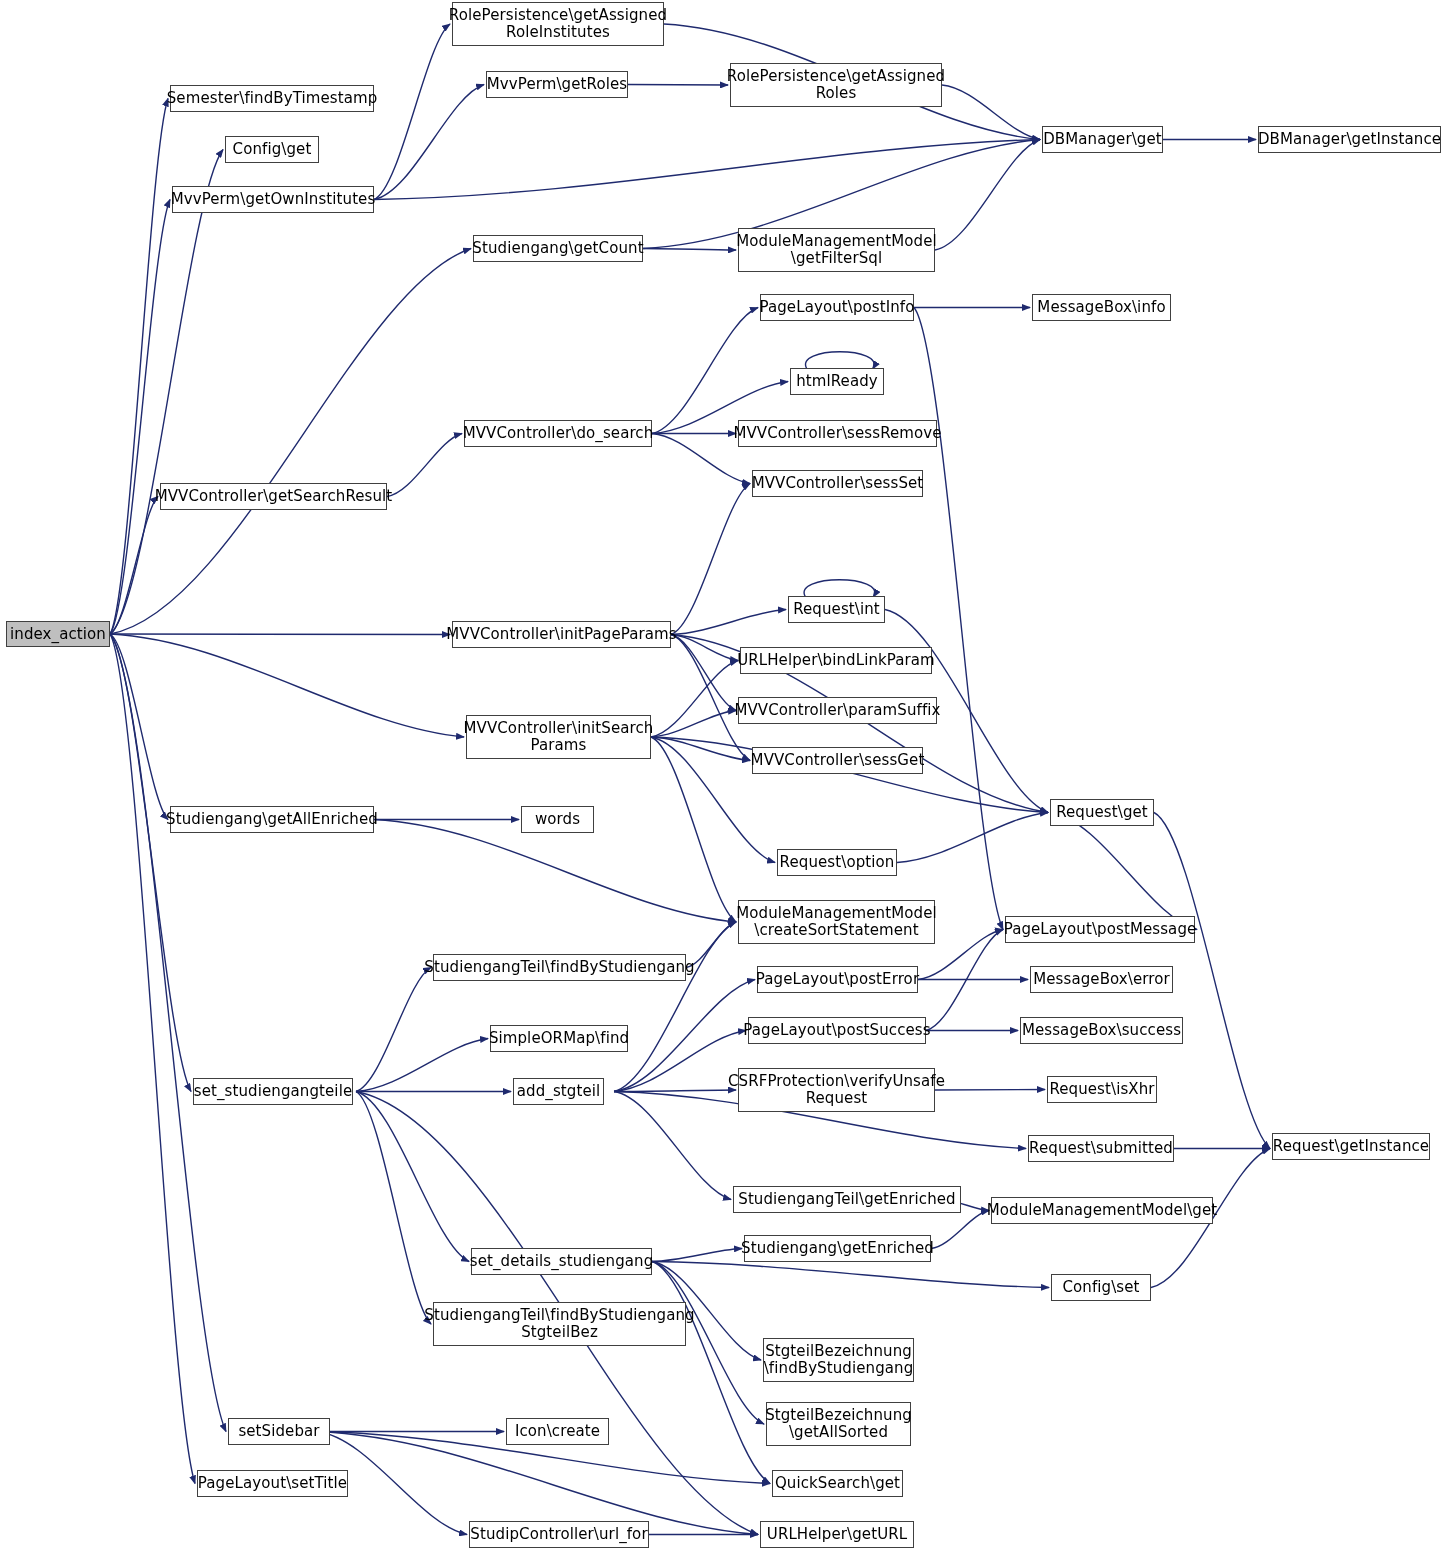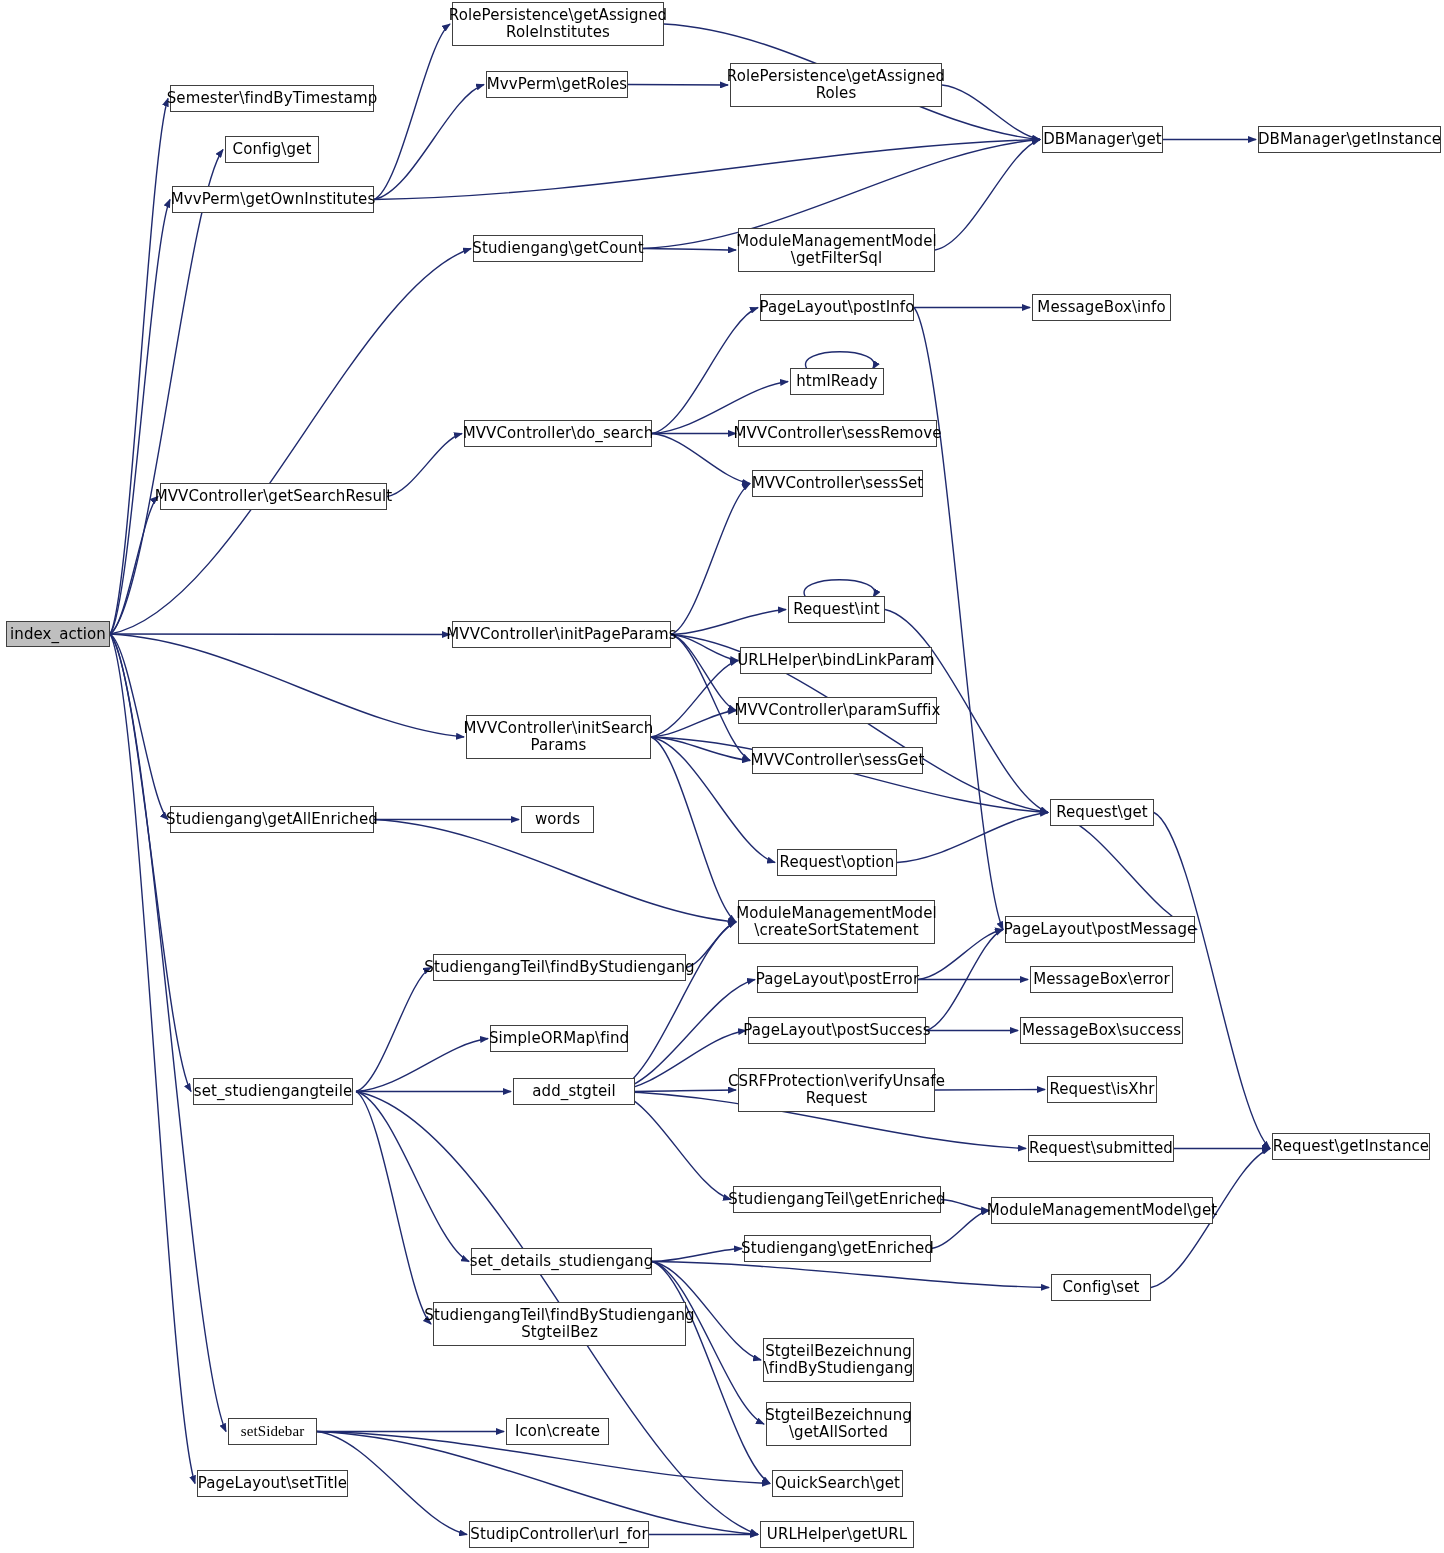--- a/index.html
+++ b/index.html
@@ -175,37 +175,37 @@
       <div class="node" style="left: 738px; top: 900px; width: 197px; height: 44px;"><span class="lbl">ModuleManagementModel
 \createSortStatement</span></div>
       <div class="node" style="left: 1005px; top: 916px; width: 190px; height: 27px;"><span class="lbl">PageLayout\postMessage</span></div>
       <div class="node" style="left: 433px; top: 954px; width: 253px; height: 27px;"><span class="lbl">StudiengangTeil\findByStudiengang</span></div>
       <div class="node" style="left: 757px; top: 966px; width: 161px; height: 27px;"><span class="lbl">PageLayout\postError</span></div>
       <div class="node" style="left: 1030px; top: 966px; width: 143px; height: 27px;"><span class="lbl">MessageBox\error</span></div>
       <div class="node" style="left: 490px; top: 1025px; width: 138px; height: 27px;"><span class="lbl">SimpleORMap\find</span></div>
       <div class="node" style="left: 748px; top: 1017px; width: 178px; height: 27px;"><span class="lbl">PageLayout\postSuccess</span></div>
       <div class="node" style="left: 1020px; top: 1017px; width: 163px; height: 27px;"><span class="lbl">MessageBox\success</span></div>
       <div class="node" style="left: 193px; top: 1078px; width: 160px; height: 27px;"><span class="lbl">set_studiengangteile</span></div>
-      <div class="node" style="left: 513px; top: 1078px; width: 122px; height: 27px;"><span class="lbl">add_stgteil</span></div>
+      <div class="node" style="left: 513px; top: 1078px; width: 91px; height: 27px;"><span class="lbl">add_stgteil</span></div>
       <div class="node" style="left: 738px; top: 1068px; width: 197px; height: 44px;"><span class="lbl">CSRFProtection\verifyUnsafe
 Request</span></div>
       <div class="node" style="left: 1047px; top: 1076px; width: 110px; height: 27px;"><span class="lbl">Request\isXhr</span></div>
       <div class="node" style="left: 1028px; top: 1135px; width: 146px; height: 27px;"><span class="lbl">Request\submitted</span></div>
       <div class="node" style="left: 1272px; top: 1133px; width: 158px; height: 27px;"><span class="lbl">Request\getInstance</span></div>
-      <div class="node" style="left: 733px; top: 1186px; width: 208px; height: 27px;"><span class="lbl">StudiengangTeil\getEnriched</span></div>
+      <div class="node" style="left: 733px; top: 1186px; width: 228px; height: 27px;"><span class="lbl">StudiengangTeil\getEnriched</span></div>
       <div class="node" style="left: 991px; top: 1197px; width: 222px; height: 27px;"><span class="lbl">ModuleManagementModel\get</span></div>
       <div class="node" style="left: 471px; top: 1248px; width: 181px; height: 27px;"><span class="lbl">set_details_studiengang</span></div>
       <div class="node" style="left: 744px; top: 1235px; width: 187px; height: 27px;"><span class="lbl">Studiengang\getEnriched</span></div>
       <div class="node" style="left: 1051px; top: 1274px; width: 100px; height: 27px;"><span class="lbl">Config\set</span></div>
       <div class="node" style="left: 433px; top: 1302px; width: 253px; height: 44px;"><span class="lbl">StudiengangTeil\findByStudiengang
 StgteilBez</span></div>
       <div class="node" style="left: 763px; top: 1338px; width: 151px; height: 44px;"><span class="lbl">StgteilBezeichnung
 \findByStudiengang</span></div>
       <div class="node" style="left: 766px; top: 1402px; width: 145px; height: 44px;"><span class="lbl">StgteilBezeichnung
 \getAllSorted</span></div>
-      <div class="node" style="left: 228px; top: 1418px; width: 89px; height: 27px; font-family: Liberation Serif, serif;"><span class="lbl">setSidebar</span></div>
+      <div class="node" style="left: 228px; top: 1418px; width: 102px; height: 27px;"><span class="lbl">setSidebar</span></div>
       <div class="node" style="left: 506px; top: 1418px; width: 103px; height: 27px;"><span class="lbl">Icon\create</span></div>
       <div class="node" style="left: 772px; top: 1470px; width: 131px; height: 27px;"><span class="lbl">QuickSearch\get</span></div>
       <div class="node" style="left: 197px; top: 1470px; width: 151px; height: 27px;"><span class="lbl">PageLayout\setTitle</span></div>
       <div class="node" style="left: 469px; top: 1521px; width: 180px; height: 27px;"><span class="lbl">StudipController\url_for</span></div>
       <div class="node" style="left: 760px; top: 1521px; width: 154px; height: 27px;"><span class="lbl">URLHelper\getURL</span></div>
     </div>
 </div>
 
 </body></html>

